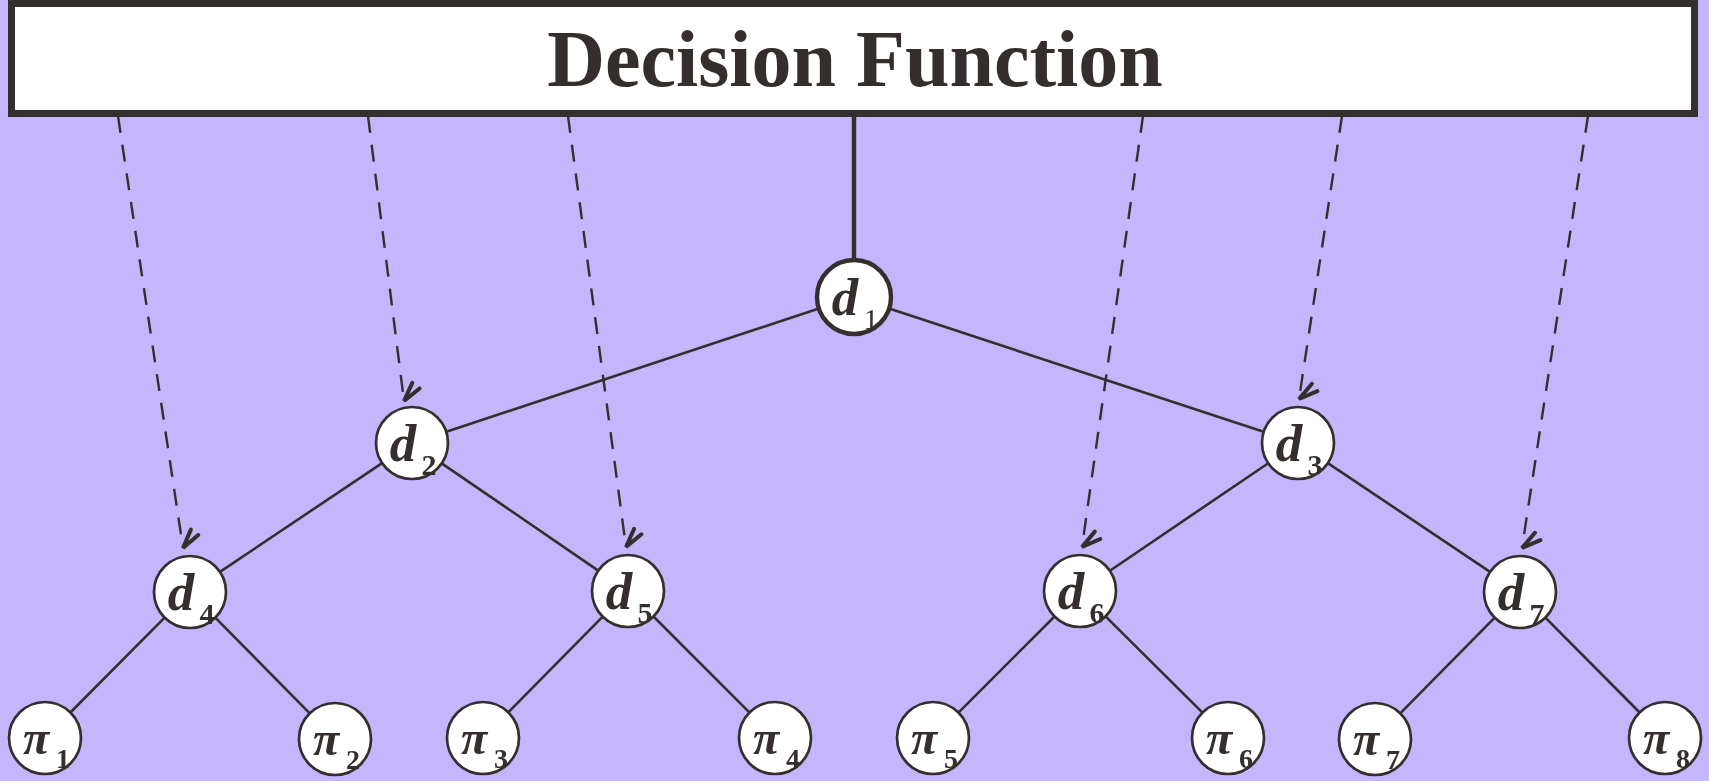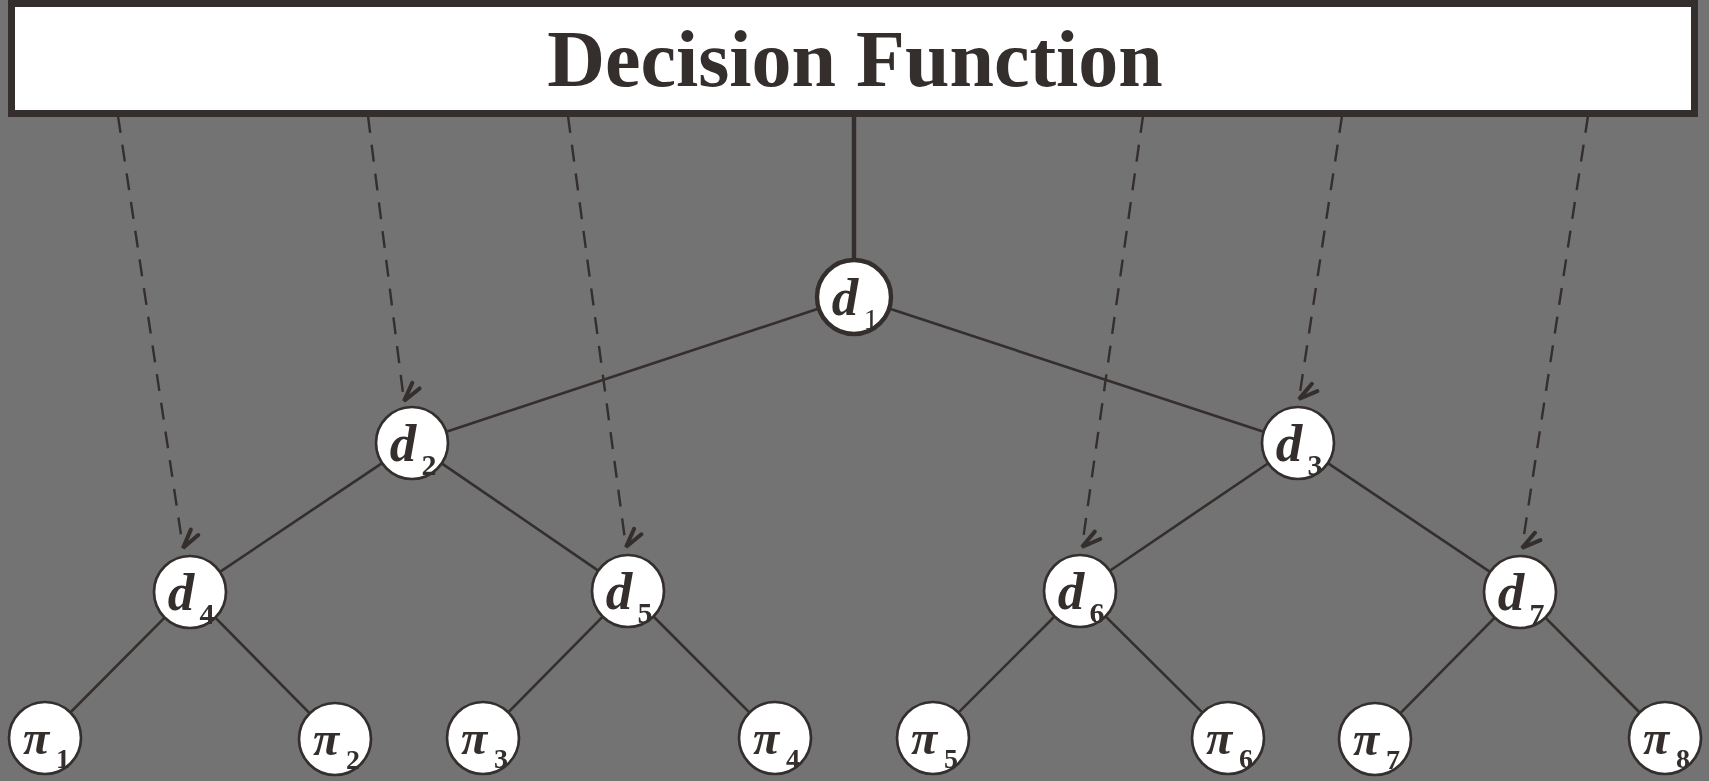--- a/index.html
+++ b/index.html
@@ -4,21 +4,21 @@
 <style>
   html, body {
     margin: 0;
     padding: 0;
     background: #ffffff;
   }
   #stage {
     width: 1709px;
     height: 781px;
     position: relative;
-    background: #737373;
+    background: #c4b5fd;
     overflow: hidden;
   }
   svg { display: block; }
   .title-text {
     font-family: "Liberation Serif", "DejaVu Serif", serif;
     font-weight: bold;
   }
   .node-text {
     font-family: "Liberation Serif", "DejaVu Serif", serif;
   }

